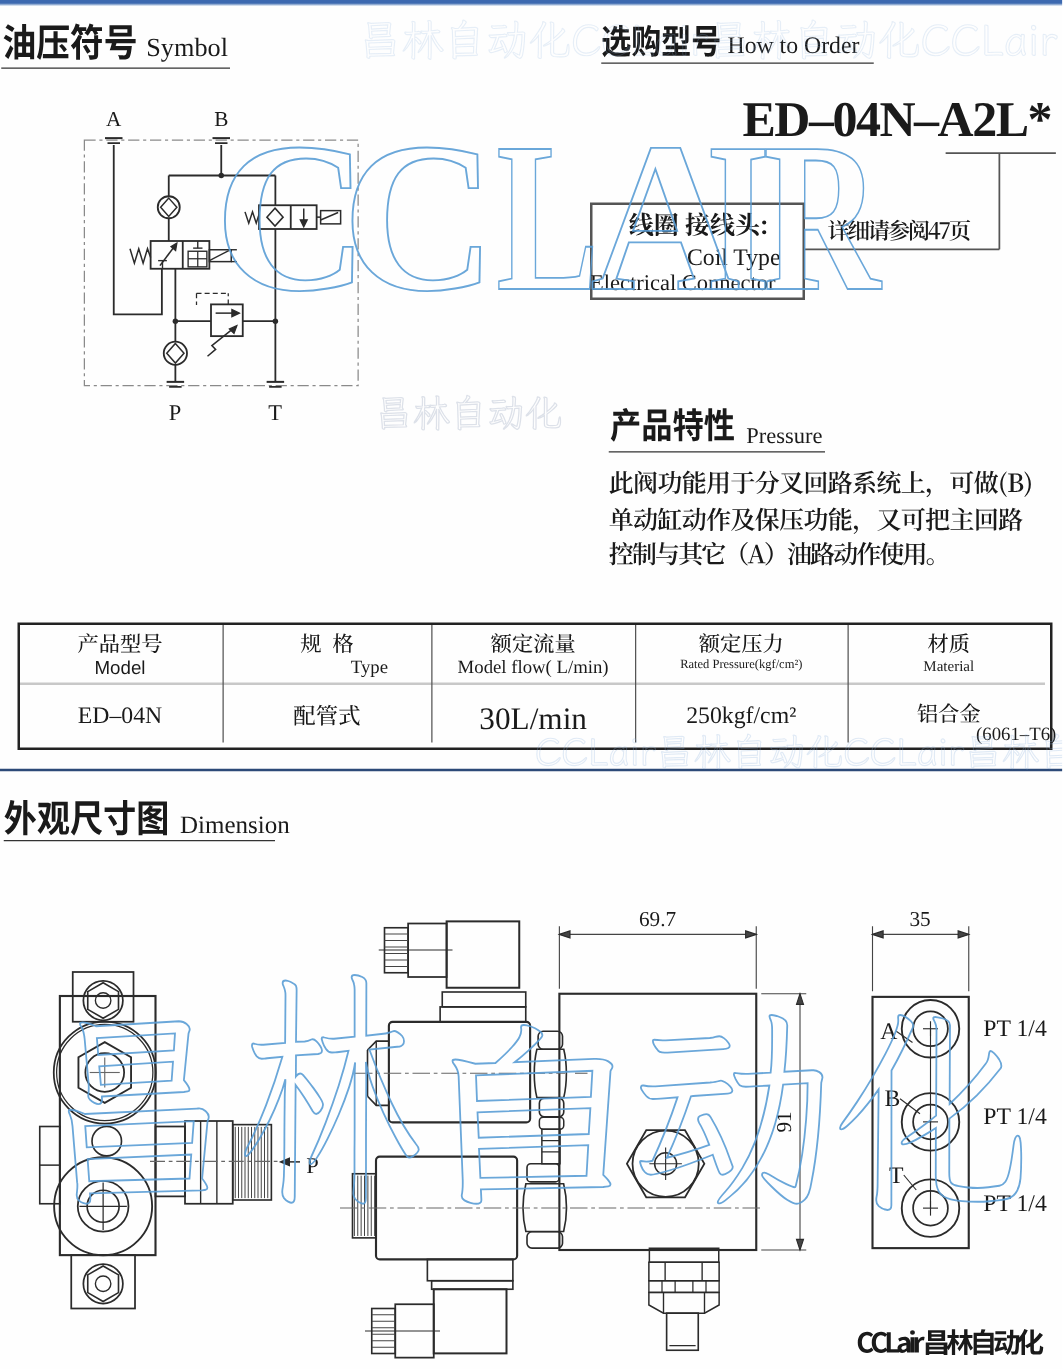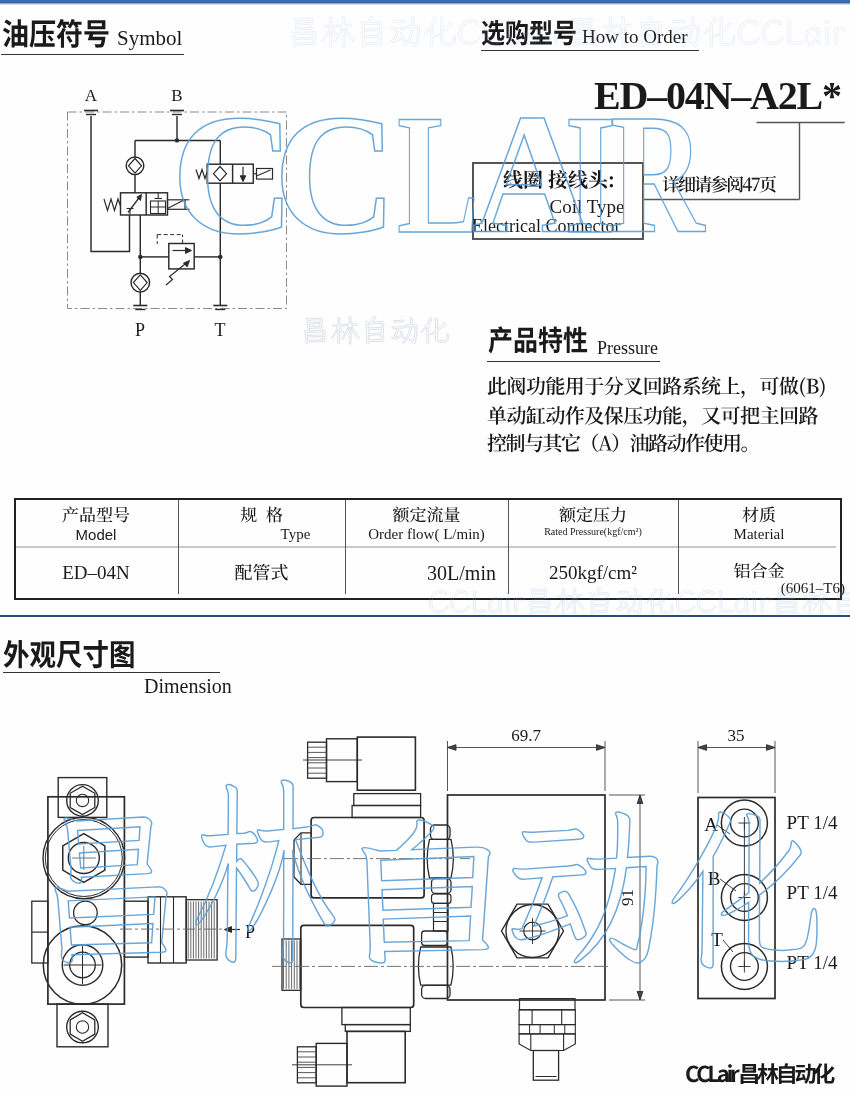--- a/index.html
+++ b/index.html
@@ -232,31 +232,31 @@
 <path transform="translate(234.5,579.0)" d="M10.3 -9V-0.6C10.3 0.5 10.6 0.8 12.1 0.8H14C16.9 0.8 17.5 0.6 17.5 -0C17.5 -0.3 17.4 -0.5 17 -0.6L16.9 -3.4H16.7C16.5 -2.2 16.2 -1.1 16.1 -0.7C16 -0.6 15.9 -0.5 15.7 -0.5C15.4 -0.4 14.9 -0.4 14.1 -0.4H12.4C11.7 -0.4 11.6 -0.6 11.6 -0.9V-8.4H14.8V-6.8H15.1C15.5 -6.8 16.2 -7.1 16.2 -7.2V-13C16.6 -13.1 17 -13.3 17.1 -13.4L15.4 -14.7L14.7 -13.9H10.1L10.3 -13.4H14.8V-9H11.9L10.3 -9.6ZM5.4 -13.3V-10.8H4.4V-13.3ZM1.2 -10.8V1.4H1.4C2 1.4 2.4 1.1 2.4 0.9V-0.3H7.6V1.1H7.8C8.2 1.1 8.9 0.8 8.9 0.6V-10C9.2 -10.1 9.5 -10.2 9.6 -10.4L8.1 -11.6L7.4 -10.8H6.6V-13.3H9.3C9.6 -13.3 9.7 -13.4 9.8 -13.6C9.1 -14.2 8.2 -15 8.2 -15L7.3 -13.9H0.7L0.8 -13.3H3.3V-10.8H2.5L1.2 -11.4ZM7.6 -3.2V-0.8H2.4V-3.2ZM7.6 -3.8H2.4V-5.2L2.6 -5C4.3 -6.3 4.4 -8.2 4.4 -9.5V-10.3H5.4V-6.7C5.4 -6.1 5.5 -5.9 6.3 -5.9H6.8C7.1 -5.9 7.4 -5.9 7.6 -5.9ZM7.6 -6.9C7.5 -6.9 7.4 -6.9 7.3 -6.8C7.3 -6.8 7.2 -6.8 7.1 -6.8C7.1 -6.8 7 -6.8 6.9 -6.8H6.6C6.4 -6.8 6.4 -6.9 6.4 -7.1V-10.3H7.6ZM2.4 -5.3V-10.3H3.5V-9.5C3.5 -8.3 3.5 -6.7 2.4 -5.3Z M30.5 -14.5 28.5 -15.2C28.1 -13.8 27.5 -12.5 26.9 -11.7L27.1 -11.5C27.7 -11.8 28.3 -12.3 28.8 -12.8H30.1C30.5 -12.3 30.8 -11.6 30.9 -11.1C31.9 -10.2 33 -11.9 31 -12.8H34.9C35.1 -12.8 35.3 -12.9 35.3 -13.1C34.7 -13.7 33.7 -14.5 33.7 -14.5L32.8 -13.3H29.2C29.5 -13.6 29.7 -13.9 29.8 -14.2C30.2 -14.1 30.5 -14.3 30.5 -14.5ZM23.3 -14.5 21.3 -15.2C20.7 -13.3 19.7 -11.5 18.7 -10.4L18.9 -10.2C19.9 -10.8 20.9 -11.7 21.7 -12.8H22.8C23.2 -12.3 23.5 -11.6 23.5 -11.1C24.5 -10.2 25.7 -11.8 23.7 -12.8H26.8C27.1 -12.8 27.2 -12.9 27.3 -13.1C26.7 -13.6 25.8 -14.3 25.8 -14.3L25 -13.3H22.1C22.3 -13.6 22.5 -13.9 22.6 -14.2C23 -14.1 23.3 -14.3 23.3 -14.5ZM21.1 -10.7 20.8 -10.6C21 -9.6 20.4 -8.6 19.8 -8.2C19.4 -8 19.2 -7.6 19.3 -7.2C19.5 -6.7 20.2 -6.7 20.6 -7C21.1 -7.3 21.5 -8 21.4 -9.1H32.9C32.8 -8.5 32.7 -7.8 32.5 -7.4L32.8 -7.3C33.3 -7.7 34 -8.4 34.4 -8.9C34.7 -8.9 34.9 -8.9 35 -9.1L33.6 -10.5L32.8 -9.7H27.5C28.3 -9.8 28.5 -11.4 26 -11.6L25.8 -11.4C26.3 -11.1 26.7 -10.4 26.8 -9.8C26.9 -9.7 27 -9.7 27.2 -9.7H21.4C21.3 -10 21.2 -10.3 21.1 -10.7ZM23.8 -7.1H30.4V-5.2H23.8ZM22.4 -8.3V1.5H22.6C23.4 1.5 23.8 1.2 23.8 1V0.2H31.5V1.2H31.7C32.2 1.2 32.9 0.9 33 0.8V-2.4C33.3 -2.5 33.5 -2.6 33.6 -2.7L32.1 -3.9L31.3 -3.1H23.8V-4.6H30.4V-4.1H30.6C31.1 -4.1 31.8 -4.4 31.8 -4.5V-6.9C32.1 -7 32.4 -7.1 32.5 -7.3L30.9 -8.4L30.2 -7.6H24ZM23.8 -2.6H31.5V-0.3H23.8Z M48.6 -14.6 48.4 -14.4C49.2 -14 50.2 -13.1 50.5 -12.3C52 -11.7 52.7 -14.4 48.6 -14.6ZM45.8 -15.1C45.8 -13.7 45.8 -12.4 46 -11.2H36.8L37 -10.6H46C46.4 -5.9 47.6 -1.9 50.5 0.4C51.3 1.1 52.6 1.7 53.1 1.1C53.3 0.8 53.3 0.5 52.7 -0.3L53 -3.2L52.8 -3.2C52.6 -2.5 52.2 -1.6 51.9 -1.1C51.8 -0.8 51.6 -0.8 51.4 -1C48.8 -2.9 47.8 -6.6 47.5 -10.6H52.8C53 -10.6 53.2 -10.7 53.3 -10.9C52.6 -11.5 51.5 -12.4 51.5 -12.4L50.5 -11.2H47.4C47.4 -12.2 47.4 -13.3 47.4 -14.3C47.8 -14.4 48 -14.6 48 -14.8ZM37 -0.6 38 1.1C38.2 1 38.3 0.9 38.4 0.6C42 -0.6 44.5 -1.7 46.4 -2.4L46.3 -2.7L42.3 -1.7V-7H45.4C45.7 -7 45.8 -7.1 45.9 -7.3C45.2 -7.8 44.2 -8.6 44.2 -8.6L43.3 -7.5H37.5L37.7 -7H40.8V-1.4C39.2 -1 37.8 -0.7 37 -0.6Z" fill="#1a1a1a"></path>
 <path transform="translate(733.5,577.0)" d="M9.1 -0.5V-5.1H14.3V-0.5ZM7.8 -6.2V1.3H8C8.7 1.3 9.1 1.1 9.1 1V0H14.3V1.1H14.5C15.2 1.1 15.6 0.8 15.6 0.7V-5C16 -5 16.2 -5.1 16.3 -5.3L14.9 -6.4L14.2 -5.6H9.3ZM9.6 -8.6V-12.3H14V-8.6ZM8.3 -13.4V-7.1H8.6C9.2 -7.1 9.6 -7.3 9.6 -7.4V-8.1H14V-7.3H14.2C14.8 -7.3 15.2 -7.5 15.2 -7.6V-12.2C15.6 -12.3 15.8 -12.4 15.9 -12.5L14.5 -13.5L13.9 -12.8H9.8ZM3.9 -13.3C4.4 -13.4 4.5 -13.5 4.5 -13.7L2.5 -14.3C2.3 -12.4 1.4 -9.4 0.5 -7.6L0.7 -7.5C1.1 -7.9 1.4 -8.3 1.8 -8.8L1.9 -8.4H3.2V-6.1H0.6L0.8 -5.6H3.2V-1.2C3.2 -0.9 3.1 -0.8 2.5 -0.3L3.9 1C4.1 0.9 4.2 0.6 4.2 0.3C5.5 -1 6.7 -2.3 7.3 -3L7.1 -3.2C6.2 -2.6 5.3 -2 4.6 -1.5V-5.6H7.1C7.4 -5.6 7.5 -5.7 7.6 -5.9C7 -6.4 6.1 -7.1 6.1 -7.1L5.4 -6.1H4.6V-8.4H6.7C7 -8.4 7.1 -8.5 7.2 -8.7C6.6 -9.2 5.8 -9.9 5.8 -9.9L5 -8.9H1.8C2.3 -9.6 2.8 -10.5 3.2 -11.3H7.2C7.4 -11.3 7.6 -11.4 7.7 -11.6C7.1 -12.1 6.2 -12.8 6.2 -12.8L5.4 -11.8H3.4C3.6 -12.3 3.8 -12.8 3.9 -13.3Z M21.5 -8.1 21.6 -7.6H29.2C29.4 -7.6 29.6 -7.7 29.6 -7.8C29 -8.4 28 -9.2 28 -9.2L27.1 -8.1ZM25.9 -13.3C27.1 -10.8 29.5 -8.6 32.3 -7.3C32.4 -7.8 32.9 -8.3 33.5 -8.4L33.5 -8.7C30.6 -9.7 27.7 -11.4 26.2 -13.5C26.7 -13.5 26.9 -13.6 26.9 -13.8L24.6 -14.4C23.8 -12 20.5 -8.5 17.5 -6.9L17.7 -6.6C21 -8 24.3 -10.8 25.9 -13.3ZM29.1 -4.5V-0.4H22V-4.5ZM20.6 -4.9V1.4H20.8C21.4 1.4 22 1 22 0.9V0.1H29.1V1.2H29.3C29.8 1.2 30.5 0.9 30.5 0.8V-4.2C30.8 -4.3 31.1 -4.4 31.2 -4.5L29.6 -5.8L28.9 -4.9H22.1L20.6 -5.6Z M37.8 -4.2 37.6 -4.1C38.1 -3.2 38.7 -1.8 38.8 -0.7C40 0.6 41.5 -2.2 37.8 -4.2ZM45.8 -4.3C45.4 -2.9 44.7 -1.3 44.2 -0.4L44.5 -0.2C45.3 -1 46.3 -2.1 47.2 -3.2C47.5 -3.2 47.7 -3.3 47.8 -3.5ZM42.9 -13.3C44.1 -10.8 46.6 -8.6 49.3 -7.3C49.4 -7.8 49.9 -8.3 50.5 -8.5L50.5 -8.8C47.7 -9.8 44.8 -11.4 43.2 -13.5C43.7 -13.5 43.9 -13.6 43.9 -13.8L41.6 -14.4C40.7 -12 37.3 -8.6 34.5 -6.9L34.6 -6.7C37.8 -8.1 41.3 -10.8 42.9 -13.3ZM34.9 0.4 35.1 0.8H49.7C49.9 0.8 50.1 0.7 50.2 0.6C49.5 -0 48.4 -0.9 48.4 -0.9L47.4 0.4H43.1V-4.9H48.9C49.2 -4.9 49.4 -5 49.4 -5.2C48.8 -5.7 47.8 -6.5 47.8 -6.5L46.8 -5.4H43.1V-8H46.1C46.3 -8 46.5 -8.1 46.6 -8.3C46 -8.8 45 -9.5 45 -9.5L44.2 -8.5H38.2L38.4 -8H41.7V-5.4H35.7L35.9 -4.9H41.7V0.4Z" fill="#1a1a1a"></path>
 <path transform="translate(685.0,1082.0)" d="M8.6 0.3C10.8 0.3 12.5 -0.5 13.8 -2.1L12.1 -4.1C11.2 -3.2 10.2 -2.5 8.8 -2.5C6.2 -2.5 4.5 -4.6 4.5 -8.2C4.5 -11.7 6.4 -13.8 8.8 -13.8C10.1 -13.8 11 -13.2 11.8 -12.4L13.5 -14.5C12.5 -15.6 10.8 -16.6 8.8 -16.6C4.6 -16.6 1.2 -13.4 1.2 -8.1C1.2 -2.6 4.5 0.3 8.6 0.3Z M19.8 0.3C22 0.3 23.7 -0.5 25 -2.1L23.3 -4.1C22.4 -3.2 21.4 -2.5 19.9 -2.5C17.4 -2.5 15.7 -4.6 15.7 -8.2C15.7 -11.7 17.6 -13.8 20 -13.8C21.2 -13.8 22.2 -13.2 23 -12.4L24.7 -14.5C23.7 -15.6 22 -16.6 19.9 -16.6C15.8 -16.6 12.4 -13.4 12.4 -8.1C12.4 -2.6 15.7 0.3 19.8 0.3Z M24.4 0H34.3V-2.7H27.6V-16.3H24.4Z M36.6 0.3C38 0.3 39.3 -0.4 40.3 -1.3H40.4L40.7 0H43.3V-7.2C43.3 -10.8 41.7 -12.6 38.6 -12.6C36.6 -12.6 34.9 -11.9 33.5 -11L34.6 -8.8C35.7 -9.5 36.8 -10 38 -10C39.5 -10 40 -9.1 40.1 -7.9C35.1 -7.4 33 -6 33 -3.4C33 -1.3 34.4 0.3 36.6 0.3ZM37.7 -2.2C36.8 -2.2 36.1 -2.6 36.1 -3.6C36.1 -4.7 37.1 -5.5 40.1 -5.9V-3.4C39.3 -2.7 38.6 -2.2 37.7 -2.2Z M43.4 0H46.6V-12.3H43.4ZM45 -14.3C46.1 -14.3 46.9 -15 46.9 -16.1C46.9 -17.1 46.1 -17.8 45 -17.8C43.9 -17.8 43.1 -17.1 43.1 -16.1C43.1 -15 43.9 -14.3 45 -14.3Z M46.8 0H50.1V-7.3C50.8 -9.1 51.9 -9.8 52.8 -9.8C53.4 -9.8 53.7 -9.7 54.2 -9.6L54.7 -12.4C54.3 -12.5 53.9 -12.6 53.3 -12.6C52 -12.6 50.7 -11.7 49.8 -10.1H49.7L49.5 -12.3H46.8Z M60.2 -12.6H68.1V-11.4H60.2ZM60.2 -15.8H68.1V-14.6H60.2ZM57.4 -17.9V-9.3H71.1V-17.9ZM58.4 -2.5H69.9V-1.1H58.4ZM58.4 -4.6V-5.9H69.9V-4.6ZM55.6 -8.1V2H58.4V1.1H69.9V2H72.9V-8.1Z M86.3 -18.7V-14.1H82.7V-11.6H85.9C84.9 -8.6 83 -5.5 81 -3.5C81.5 -2.9 82.2 -1.8 82.5 -1.1C83.9 -2.6 85.2 -4.7 86.3 -7V1.9H89V-6.9C89.7 -4.9 90.6 -3 91.6 -1.6C92 -2.3 92.9 -3.2 93.5 -3.7C91.9 -5.5 90.4 -8.6 89.5 -11.6H92.9V-14.1H89V-18.7ZM76.5 -18.7V-14.1H73V-11.6H76.1C75.4 -9 74 -6.1 72.4 -4.3C72.8 -3.6 73.4 -2.5 73.7 -1.8C74.8 -3 75.7 -4.9 76.5 -6.9V1.9H79.1V-8C79.7 -7 80.4 -6 80.8 -5.2L82.4 -7.5C82 -8.1 79.7 -10.7 79.1 -11.3V-11.6H82V-14.1H79.1V-18.7Z M96.5 -8.6H107.1V-6.3H96.5ZM96.5 -11V-13.3H107.1V-11ZM96.5 -3.9H107.1V-1.6H96.5ZM100.1 -18.7C100 -17.9 99.8 -16.8 99.5 -15.8H93.9V2H96.5V0.8H107.1V1.9H109.9V-15.8H102.3C102.6 -16.6 103 -17.5 103.3 -18.4Z M111.3 -17V-14.7H119.9V-17ZM111.5 -0.4 111.5 -0.5V-0.4C112.1 -0.8 113.1 -1.1 118.5 -2.6L118.8 -1.5L120.9 -2.2C120.4 -1.4 119.9 -0.7 119.2 -0.1C119.9 0.4 120.8 1.3 121.2 1.9C124.3 -1.2 125.2 -5.8 125.5 -11.4H127.8C127.6 -4.5 127.4 -1.8 126.9 -1.2C126.7 -0.9 126.5 -0.8 126.1 -0.8C125.6 -0.8 124.7 -0.8 123.6 -0.9C124.1 -0.2 124.4 0.9 124.4 1.7C125.6 1.7 126.7 1.7 127.4 1.6C128.2 1.5 128.7 1.2 129.2 0.5C130 -0.5 130.2 -3.8 130.4 -12.7C130.4 -13 130.4 -13.9 130.4 -13.9H125.6L125.7 -18.3H123L123 -13.9H120.6V-11.4H122.9C122.8 -7.9 122.3 -4.8 121 -2.4C120.6 -4 119.8 -6.3 119 -8.1L116.8 -7.5C117.2 -6.7 117.5 -5.7 117.9 -4.8L114.1 -3.9C114.8 -5.6 115.5 -7.6 116 -9.5H120.3V-11.9H110.5V-9.5H113.3C112.8 -7.1 112 -4.9 111.7 -4.2C111.4 -3.4 111.1 -2.9 110.6 -2.8C110.9 -2.1 111.3 -0.9 111.5 -0.4Z M134.5 -18.8C133.3 -15.6 131.1 -12.5 128.9 -10.5C129.4 -9.9 130.2 -8.5 130.6 -7.8C131.1 -8.4 131.7 -9 132.2 -9.6V2H135V-5.3C135.6 -4.8 136.4 -4 136.8 -3.5C137.6 -3.9 138.4 -4.3 139.3 -4.8V-2.6C139.3 0.6 140 1.6 142.7 1.6C143.3 1.6 145.4 1.6 146 1.6C148.6 1.6 149.3 -0 149.6 -4.3C148.9 -4.5 147.7 -5.1 147 -5.6C146.8 -1.9 146.7 -1.1 145.7 -1.1C145.3 -1.1 143.6 -1.1 143.1 -1.1C142.3 -1.1 142.1 -1.3 142.1 -2.6V-6.8C144.8 -8.8 147.3 -11.3 149.4 -14.1L146.8 -15.8C145.5 -13.8 143.9 -12 142.1 -10.4V-18.4H139.3V-8.1C137.8 -7.1 136.4 -6.2 135 -5.6V-13.7C135.8 -15 136.6 -16.5 137.2 -17.9Z" fill="#1a1a1a"></path>
 <line x1="756.5" y1="122.5" x2="844.7" y2="122.5" stroke="#555" stroke-width="1.4"></line>
 <line x1="799.5" y1="122.5" x2="799.5" y2="199.5" stroke="#555" stroke-width="1.4"></line>
 <line x1="643.5" y1="199.5" x2="799.5" y2="199.5" stroke="#555" stroke-width="1.4"></line>
 </svg>
 <div style="position:absolute;left:117px;top:27.5px;font-family:'Liberation Serif',serif;font-size:21px;font-weight:normal;color:#1a1a1a;white-space:nowrap;line-height:1;">Symbol</div>
 <div style="position:absolute;left:582px;top:26.5px;font-family:'Liberation Serif',serif;font-size:19px;font-weight:normal;color:#1a1a1a;white-space:nowrap;line-height:1;">How to Order</div>
 <div style="position:absolute;left:597px;top:338.5px;font-family:'Liberation Serif',serif;font-size:18px;font-weight:normal;color:#1a1a1a;white-space:nowrap;line-height:1;">Pressure</div>
-<div style="position:absolute;left:144px;top:676px;font-family:'Liberation Serif',serif;font-size:20px;font-weight:normal;color:#1a1a1a;white-space:nowrap;line-height:1;">Dimension</div>
+<div style="position:absolute;left:144px;top:650px;font-family:'Liberation Serif',serif;font-size:20px;font-weight:normal;color:#1a1a1a;white-space:nowrap;line-height:1;">Dimension</div>
 <div style="position:absolute;left:594px;top:76px;font-family:'Liberation Serif',serif;font-size:40px;font-weight:bold;color:#1a1a1a;white-space:nowrap;line-height:1;letter-spacing:-1.2px;">ED–04N–A2L*</div>
 <div style="position:absolute;left:0px;top:197px;font-family:'Liberation Serif',serif;font-size:19px;font-weight:normal;color:#1a1a1a;white-space:nowrap;line-height:1;left:472px;width:170px;text-align:center;padding-left:30px;">Coil Type</div>
 <div style="position:absolute;left:0px;top:217px;font-family:'Liberation Serif',serif;font-size:18px;font-weight:normal;color:#1a1a1a;white-space:nowrap;line-height:1;left:472px;width:144px;text-align:center;">Electrical Connector</div>
 <div style="position:absolute;left:0px;top:527px;font-family:Liberation Sans, sans-serif;font-size:15px;font-weight:normal;color:#1a1a1a;white-space:nowrap;line-height:1;left:14px;width:164px;text-align:center;">Model</div>
 <div style="position:absolute;left:0px;top:527px;font-family:'Liberation Serif',serif;font-size:15px;font-weight:normal;color:#1a1a1a;white-space:nowrap;line-height:1;left:178px;width:167px;text-align:center;padding-left:34px;">Type</div>
-<div style="position:absolute;left:0px;top:527px;font-family:'Liberation Serif',serif;font-size:15px;font-weight:normal;color:#1a1a1a;white-space:nowrap;line-height:1;left:345px;width:163px;text-align:center;">Order flow( L/min)</div>
+<div style="position:absolute;left:0px;top:527px;font-family:'Liberation Serif',serif;font-size:15px;font-weight:normal;color:#1a1a1a;white-space:nowrap;line-height:1;left:345px;width:163px;text-align:center;">Model flow( L/min)</div>
 <div style="position:absolute;left:0px;top:527px;font-family:'Liberation Serif',serif;font-size:10px;font-weight:normal;color:#1a1a1a;white-space:nowrap;line-height:1;left:508px;width:170px;text-align:center;">Rated Pressure(kgf/cm²)</div>
-<div style="position:absolute;left:0px;top:527px;font-family:'Liberation Serif',serif;font-size:15px;font-weight:normal;color:#1a1a1a;white-space:nowrap;line-height:1;left:678px;width:162px;text-align:center;">Material</div>
+<div style="position:absolute;left:0px;top:527px;font-family:'Liberation Serif',serif;font-size:12px;font-weight:normal;color:#1a1a1a;white-space:nowrap;line-height:1;left:678px;width:162px;text-align:center;">Material</div>
 <div style="position:absolute;left:0px;top:562.5px;font-family:'Liberation Serif',serif;font-size:19px;font-weight:normal;color:#1a1a1a;white-space:nowrap;line-height:1;left:14px;width:164px;text-align:center;">ED–04N</div>
-<div style="position:absolute;left:0px;top:562.5px;font-family:'Liberation Serif',serif;font-size:20px;font-weight:normal;color:#1a1a1a;white-space:nowrap;line-height:1;left:345px;width:163px;text-align:center;margin-left:35px;">30L/min</div>
+<div style="position:absolute;left:0px;top:562.5px;font-family:'Liberation Serif',serif;font-size:25px;font-weight:normal;color:#1a1a1a;white-space:nowrap;line-height:1;left:345px;width:163px;text-align:center;">30L/min</div>
 <div style="position:absolute;left:0px;top:562.5px;font-family:'Liberation Serif',serif;font-size:19px;font-weight:normal;color:#1a1a1a;white-space:nowrap;line-height:1;left:508px;width:170px;text-align:center;">250kgf/cm²</div>
 <div style="position:absolute;left:0px;top:580.5px;font-family:'Liberation Serif',serif;font-size:15px;font-weight:normal;color:#1a1a1a;white-space:nowrap;line-height:1;left:678px;width:167px;text-align:right;">(6061–T6)</div>
 <svg style="position:absolute;left:0;top:0;" width="850" height="1095" viewBox="0 0 850 1095" opacity="0.9">
 <text transform="translate(171.6,231.5) scale(1.0,1)" font-family="Liberation Serif, serif" font-weight="bold" font-size="171" fill="none" stroke="#5b9ed6" stroke-width="1.5">C</text>
 <text transform="translate(273.6,231.5) scale(1.0,1)" font-family="Liberation Serif, serif" font-weight="bold" font-size="171" fill="none" stroke="#5b9ed6" stroke-width="1.5">C</text>
 <text transform="translate(396.9,231.5) scale(0.72,1)" font-family="Liberation Serif, serif" font-weight="bold" font-size="171" fill="none" stroke="#5b9ed6" stroke-width="1.5">L</text>
 <text transform="translate(472.3,231.5) scale(0.97,1)" font-family="Liberation Serif, serif" font-weight="bold" font-size="171" fill="none" stroke="#5b9ed6" stroke-width="1.5">A</text>
 <text transform="translate(564.5,231.5) scale(0.78,1)" font-family="Liberation Serif, serif" font-weight="bold" font-size="171" fill="none" stroke="#5b9ed6" stroke-width="1.5">I</text>
 <text transform="translate(610.5,231.5) scale(0.76,1)" font-family="Liberation Serif, serif" font-weight="bold" font-size="171" fill="none" stroke="#5b9ed6" stroke-width="1.5">R</text>
 <path d="M153 923.6 151.6 942.8 71.4 945 70.1 927.2ZM155 896.9 153.7 914.4 69.4 917.9 68.2 900.9ZM72 954.7 161.7 952.3Q163.5 952.1 164.7 951.8Q165.9 951.4 165.9 950.2Q165.9 948.3 161.7 942.8L166 897.3Q166.2 896.6 166.6 895.5Q167 894.5 167 893.3Q167 891.2 164.6 889Q162.2 886.7 159.3 886.7Q159 886.7 158.5 886.8Q158 886.9 157.5 886.9L68 891.2Q59.3 887.8 56.6 887.8Q55 887.8 55 889Q55 889.7 55.8 891.4Q57.6 895.5 58 900.9L61.7 945.9Q61.9 946.6 61.9 947.3Q61.9 948.1 61.9 949Q61.9 950.7 61.7 952.2Q61.6 953.7 61.4 955.2V956.3Q61.4 959 63.2 960.5Q64.9 962 66.9 962.5Q68.8 963 69.3 963Q70.6 963 71.4 962.1Q72.3 961.3 72.3 959V958.5ZM138.4 849.3 137.3 864.6 80.7 867.9 79.4 853ZM140 826.7 139.1 840.4 78.6 844 77.5 830.5ZM81.5 877.2 147.1 873.6Q148.9 873.4 150.2 873.1Q151.6 872.9 151.6 871.7Q151.6 869.6 147.1 864.1L150.8 827Q151 826 151.4 825.1Q151.8 824.3 151.8 823.2Q151.8 821.3 149.3 819.2Q146.8 817 143.1 817L76.8 821Q72.8 819.2 70.2 818.6Q67.5 817.9 66.1 817.9Q64 817.9 64 819.1Q64 819.8 64.8 821Q66.1 822.9 66.8 825.8Q67.5 828.8 67.7 831L70.9 867.2Q71 868.2 71 869.1Q71 869.9 71 870.8Q71 873.4 70.6 876V876.9Q70.6 878.4 72.1 879.9Q73.6 881.4 75.5 882.3Q77.5 883.3 78.6 883.3Q81.6 883.3 81.6 879.8V879.3Z" fill="none" stroke="#5b9ed6" stroke-width="1.45"></path>

